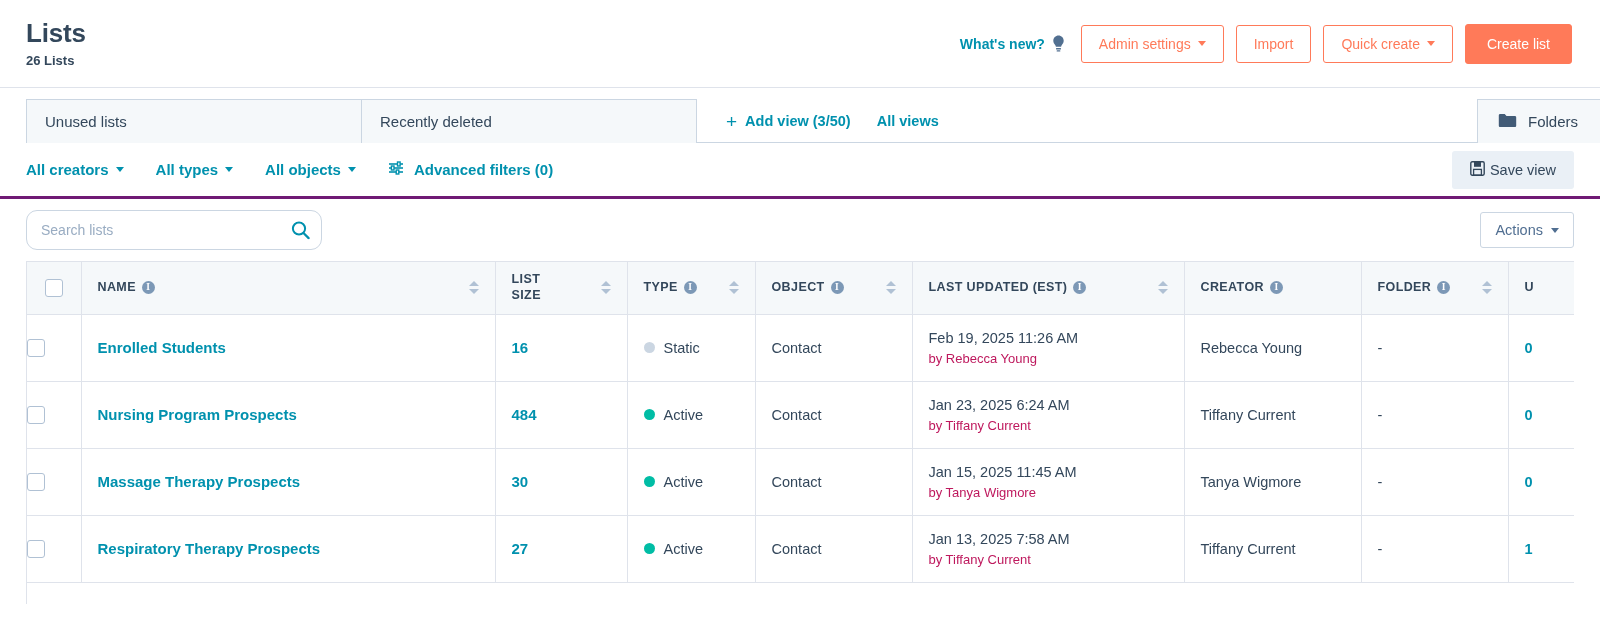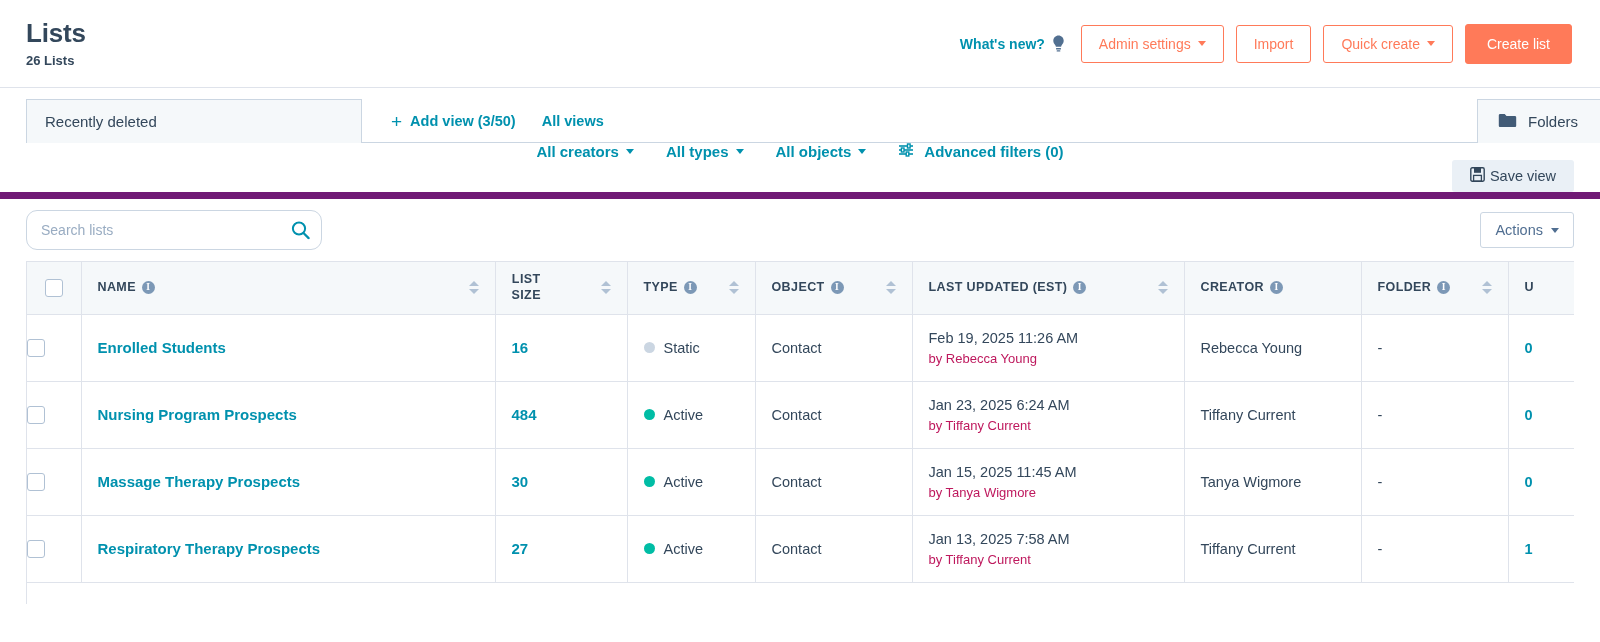--- a/index.html
+++ b/index.html
@@ -181,23 +181,22 @@
     z-index: 2;
     margin-right: -26px;
   }
 
   
   .filter-bar {
     height: 56px;
     display: flex;
     align-items: center;
     padding: 0 26px;
-    border-bottom: 7px solid #701a75;
-    background: #ffffff;
-    flex-direction: column;
+    border-bottom: 3px solid #701a75;
+    background: #ffffff;
   }
   .filter-group { display: flex; align-items: center; gap: 32px; }
   .filter-item {
     display: flex;
     align-items: center;
     gap: 7px;
     font-size: 15px;
     font-weight: 700;
     color: #0091ae;
     cursor: pointer;
@@ -418,20 +417,23 @@
       <span class="caret-down"></span>
     </button>
 
     <button class="btn btn-primary">
       <span>Create list</span>
     </button>
   </div>
 </div>
 
 <div class="tabs-bar">
+  <div class="tab">
+    <span class="tab-label">Unused lists</span>
+  </div>
   <div class="tab">
     <span class="tab-label">Recently deleted</span>
   </div>
 
   <div class="tab-links">
     <div class="link-action">
       <span class="plus-sign">+</span>
       <span>Add view (3/50)</span>
     </div>
     <div class="link-action">
@@ -532,21 +534,21 @@
               <span class="info-icon">i</span>
             </span>
             <span class="sorter">
                 <i class="up"></i>
                 <i class="down"></i>
               </span>
           </div>
         </th>
         <th>
           <div class="th-inner">
-            <span class="th-text" style="flex-direction:column;align-items:center;gap:0;">
+            <span class="th-text" style="flex-direction:column;align-items:flex-start;gap:0;">
               <span>LIST</span>
               <span>SIZE</span>
             </span>
             <span class="sorter">
                 <i class="up"></i>
                 <i class="down"></i>
               </span>
           </div>
         </th>
         <th>

